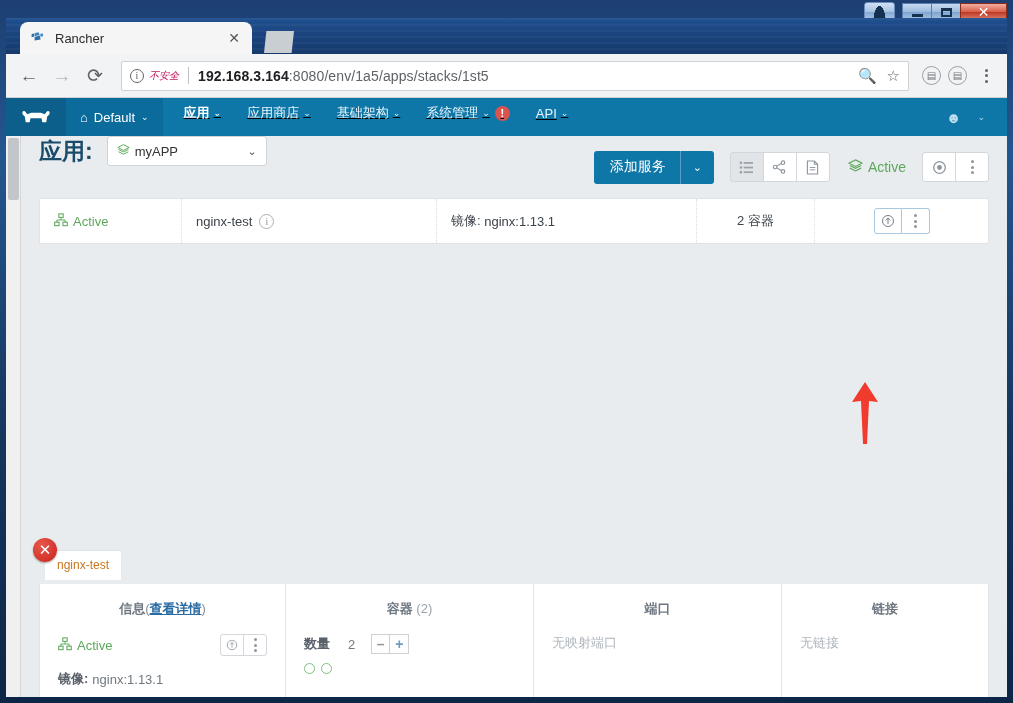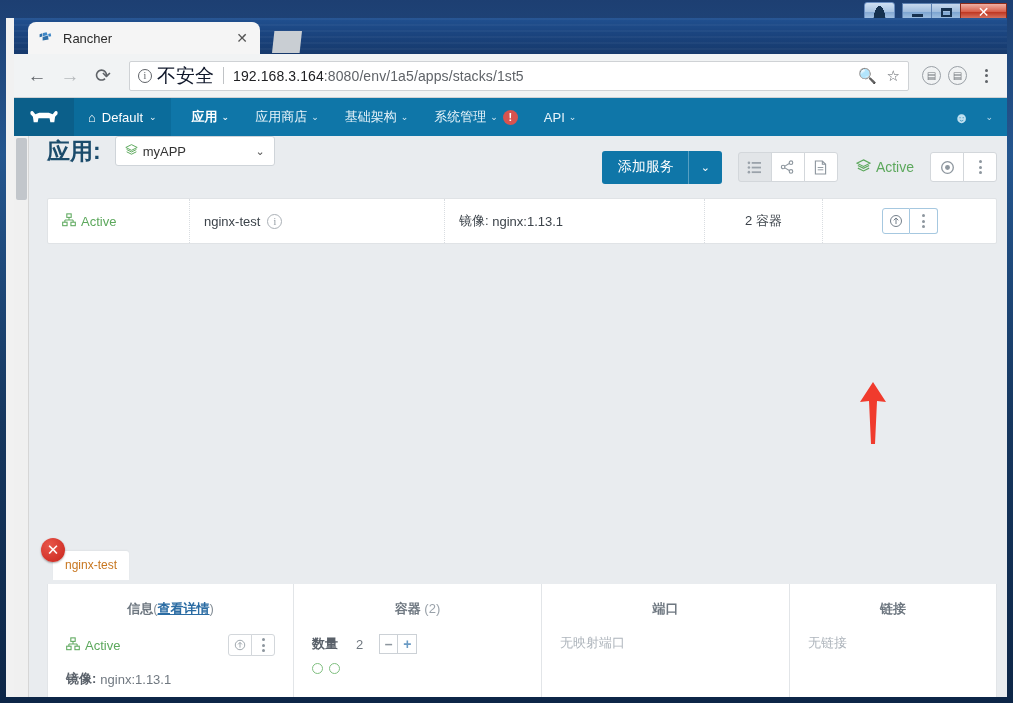--- a/index.html
+++ b/index.html
@@ -55,21 +55,21 @@
     width: 13px; height: 12px;
     background:
       radial-gradient(circle at 50% 28%, #15314f 0 3.2px, transparent 3.4px),
       radial-gradient(ellipse at 50% 120%, #15314f 0 6px, transparent 6.2px);
   }
 
   
   #browser {
     position: absolute; left: 6px; top: 18px;
     width: 1001px; height: 679px;
-    background: #f1f1f1; overflow: hidden; padding-left: 8px;
+    background: #f1f1f1; overflow: hidden;
   }
   #tabstrip {
     position: relative; height: 36px; width: 100%;
     background: linear-gradient(180deg,#205090 0%,#1b4580 40%,#16396c 100%);
   }
   #tabstrip::before {
     content:""; position:absolute; left:0; right:0; top:0; height:36px;
     background: repeating-linear-gradient(180deg, rgba(255,255,255,.035) 0 2px, rgba(0,0,0,0) 2px 6px);
   }
   .tab {
@@ -114,24 +114,24 @@
     flex: 1; height: 30px; margin: 0 6px 0 8px;
     background: #ffffff; border: 1px solid #cfd2d5; border-radius: 2px;
     display: flex; align-items: center; padding: 0 8px;
   }
   .info-circle {
     width: 14px; height: 14px; border: 1.4px solid #5f6368; border-radius: 50%;
     display:flex; align-items:center; justify-content:center;
     font-size: 10px; color:#5f6368; font-family:"Liberation Serif",serif;
     flex:none; margin-right: 5px;
   }
-  .sec-label { font-size: 19px; color: #0f172a; white-space:nowrap; }
+  .sec-label { font-size: 10px; color: #be185d; white-space:nowrap;font-style:italic; }
   .sec-div { width:1px; height:17px; background:#c0c3c6; margin: 0 9px; }
   .url { font-size: 14px; color:#5f6368; white-space:nowrap; letter-spacing:.1px;}
-  .url b { color:#202124; font-weight: normal; margin-top: 32px; }
+  .url b { color:#202124; font-weight: bold; margin-top: 32px; }
   .omni-right { margin-left:auto; display:flex; align-items:center; gap: 9px; }
   .omni-right .zoom-ico, .omni-right .star-ico { font-size:15px; color:#5f6368; cursor:pointer; }
   .ext-ico {
     width: 19px; height: 19px; border:1.3px solid #9aa0a6; border-radius:50%;
     display:flex; align-items:center; justify-content:center;
     font-size:10px; color:#70757a; margin-left: 7px;
   }
   .kebab {
     width:22px; height:24px; margin-left:8px; margin-right:2px;
     display:flex; flex-direction:column; align-items:center; justify-content:center; gap:2.5px;
@@ -159,21 +159,21 @@
     display:flex; align-items:center; justify-content:center;
   }
   .cow {
     width: 32px; height: 19px; position: relative;
   }
   #env-btn {
     height: 38px; background: #0b6c9b; padding: 0 14px;
     display:flex; align-items:center; gap:6px;
     color:#fff; font-size:13px; cursor:pointer;
   }
-  .rnav-items { display:flex; align-items:center; height:46px; margin-left: 8px; }
+  .rnav-items { display:flex; align-items:flex-start; height:46px; margin-left: 8px; text-decoration: underline; }
   .rnav-item {
     padding: 0 13px; height: 38px; display:flex; align-items:center; gap:4px;
     color:#e8f4fa; font-size:13px; cursor:pointer; position:relative;
   }
   .rnav-item.active { color:#ffffff; font-weight:bold; }
   .caret { font-size: 9px; opacity:.95; }
   .alert-badge {
     width: 15px; height: 15px; background:#d9534f; border-radius:50%;
     color:#fff; font-size:11px; font-weight:bold;
     display:flex; align-items:center; justify-content:center;

